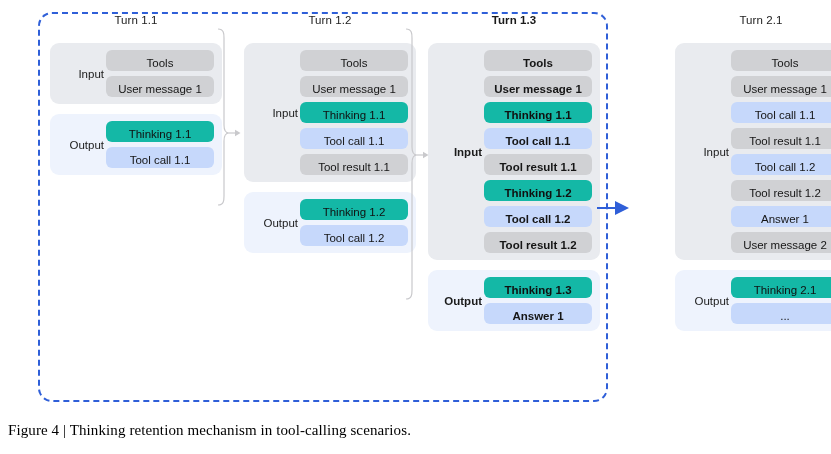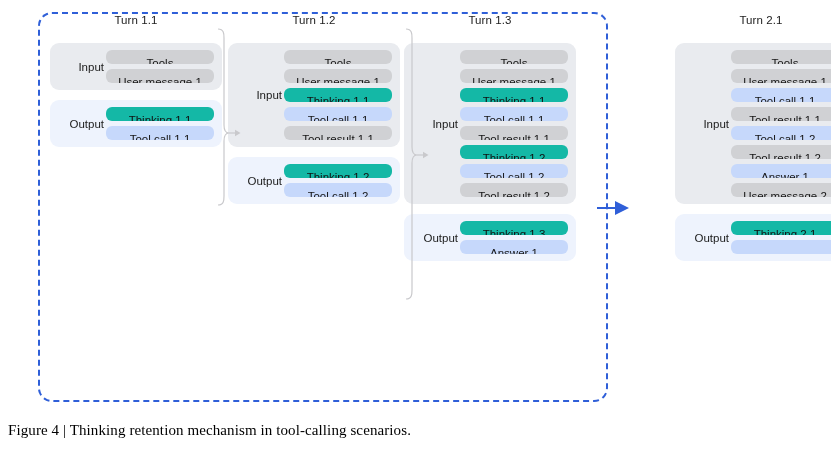--- a/index.html
+++ b/index.html
@@ -35,22 +35,22 @@
     pointer-events: none;
   }
 
   
   .column {
     position: absolute;
     top: 12px;
     width: 172px;
   }
   .col-turn-1-1 { left: 50px; }
-  .col-turn-1-2 { left: 228px; }
-  .col-turn-1-3 { left: 404px; }
+  .col-turn-1-2 { left: 244px; }
+  .col-turn-1-3 { left: 428px; font-weight: bold; }
   .col-turn-2-1 { left: 630px; padding-left: 45px; }
 
   .column-title {
     text-align: center;
     font-size: 11.5px;
     color: #1b1b1b;
     height: 16px;
     line-height: 16px;
     margin-bottom: 15px;
     letter-spacing: 0.1px;
@@ -80,21 +80,21 @@
 
   .group-items {
     flex: 1 1 auto;
     display: flex;
     flex-direction: column;
     gap: 5px;
   }
 
   
   .chip {
-    height: 14px;
+    height: 21px;
     line-height: 27px;
     border-radius: 6px;
     text-align: center;
     font-size: 11.5px;
     color: #151515;
     white-space: nowrap;
     overflow: hidden;
   }
   .chip.gray      { background: #d0d1d4; }
   .chip.lightblue { background: #c6d8fb; }

